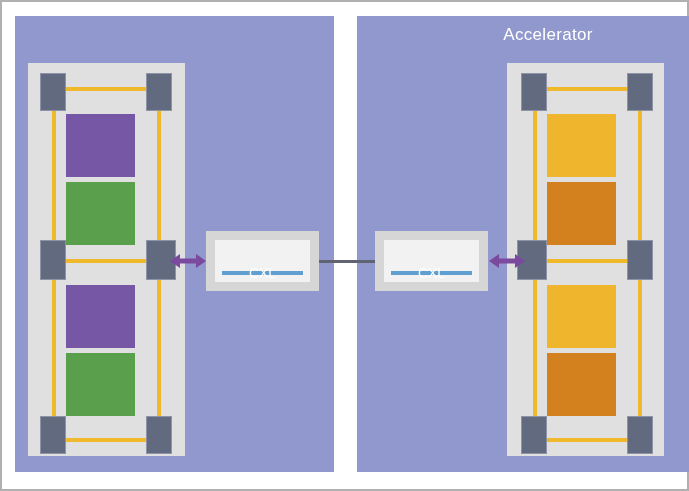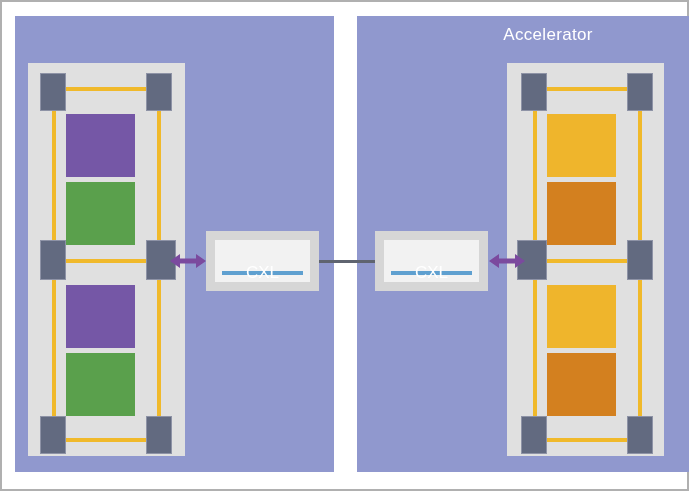--- a/index.html
+++ b/index.html
@@ -86,21 +86,21 @@
     justify-content:center;
   }
   .cxl-core{
     position:absolute;
     inset:7px;
     background:#5fa0d0;
     display:flex;
     align-items:center;
     justify-content:center;
     color:#ffffff;
-    font-size:17px;
+    font-size:14px;
     line-height:18px;
     user-select:none;
     margin-top:24px;
   }
   
   .link-line{
     position:absolute;
     background:#5f6470;
     height:3px;
   }

